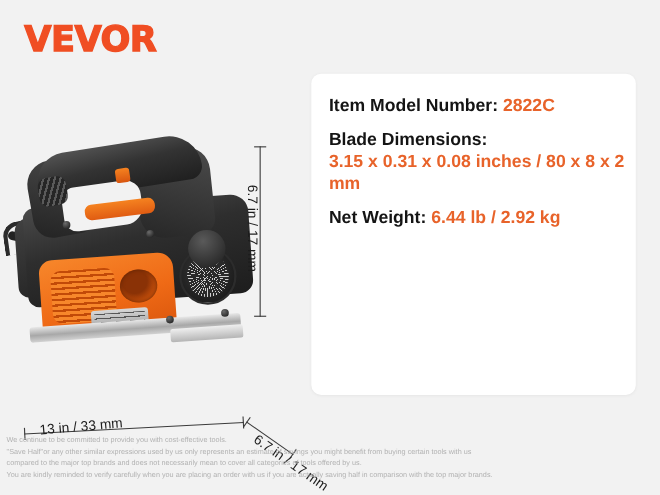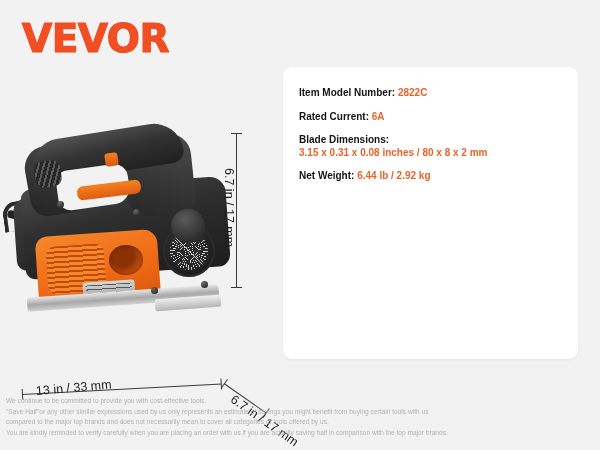--- a/index.html
+++ b/index.html
@@ -8,21 +8,21 @@
     background:#f2f2f2;
     font-family:"Liberation Sans",sans-serif;
     overflow:hidden;
     position:relative;
   }
   .page{position:absolute;inset:0;background:#f2f2f2;}
 
   
   .logo{
     position:absolute;left:22px;top:16px;
-    font-size:39px;font-weight:bold;
+    font-size:32px;font-weight:bold;
     letter-spacing:-0.5px;
     color:#F04E23;
     font-family:"DejaVu Sans",sans-serif;
     -webkit-text-stroke:1.2px #F04E23;
   }
 
   
   .product-area{position:absolute;left:0;top:95px;width:285px;height:250px;}
 
   .planer{position:absolute;left:5px;top:10px;width:230px;height:215px;}
@@ -211,21 +211,21 @@
   
   .spec-panel{
     position:absolute;left:283px;top:67px;width:295px;height:292px;
     background:#ffffff;border-radius:9px;
     box-shadow:0 1px 3px rgba(0,0,0,0.05);
   }
   .spec-list{
     position:absolute;left:16px;top:20px;right:10px;
   }
   .spec-row{
-    font-size:10px;
+    font-size:16px;
     font-weight:bold;
     color:#141414;
     margin-bottom:11px;
     line-height:1.25;
     white-space:nowrap;
   }
   .spec-row .val{color:#E8632A;}
   .spec-row.stacked{white-space:normal;}
   .spec-row.stacked .val{display:block;}
 
@@ -285,21 +285,20 @@
     <div class="dim-d-line"></div>
     <div class="dim-d-label">6.7 in / 17 mm</div>
   </div>
 
   <div class="dim-v-line"></div>
   <div class="dim-v-label">6.7 in / 17 mm</div>
 
   <div class="spec-panel">
     <div class="spec-list" id="spec-list">
         <div class="spec-row"><span>Item Model Number:</span> <span class="val">2822C</span></div>
-        <div class="spec-row"><span>Rated Current:</span> <span class="val">6A</span></div>
         <div class="spec-row stacked"><span>Blade Dimensions:</span><span class="val">3.15 x 0.31 x 0.08 inches / 80 x 8 x 2 mm</span></div>
         <div class="spec-row"><span>Net Weight:</span> <span class="val">6.44 lb / 2.92 kg</span></div>
       </div>
   </div>
 
   <div class="footer">
     <div>We continue to be committed to provide you with cost-effective tools.</div>
     <div>"Save Half"or any other similar expressions used by us only represents an estimate of savings you might benefit from buying certain tools with us</div>
     <div>compared to the major top brands and does not necessarily mean to cover all categories of tools offered by us.</div>
     <div>You are kindly reminded to verify carefully when you are placing an order with us if you are actually saving half in comparison with the top major brands.</div>

